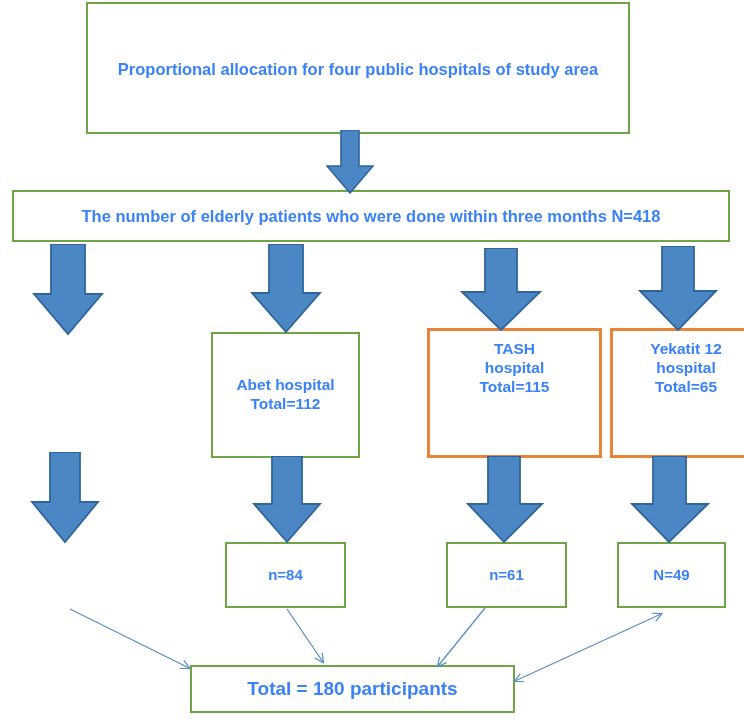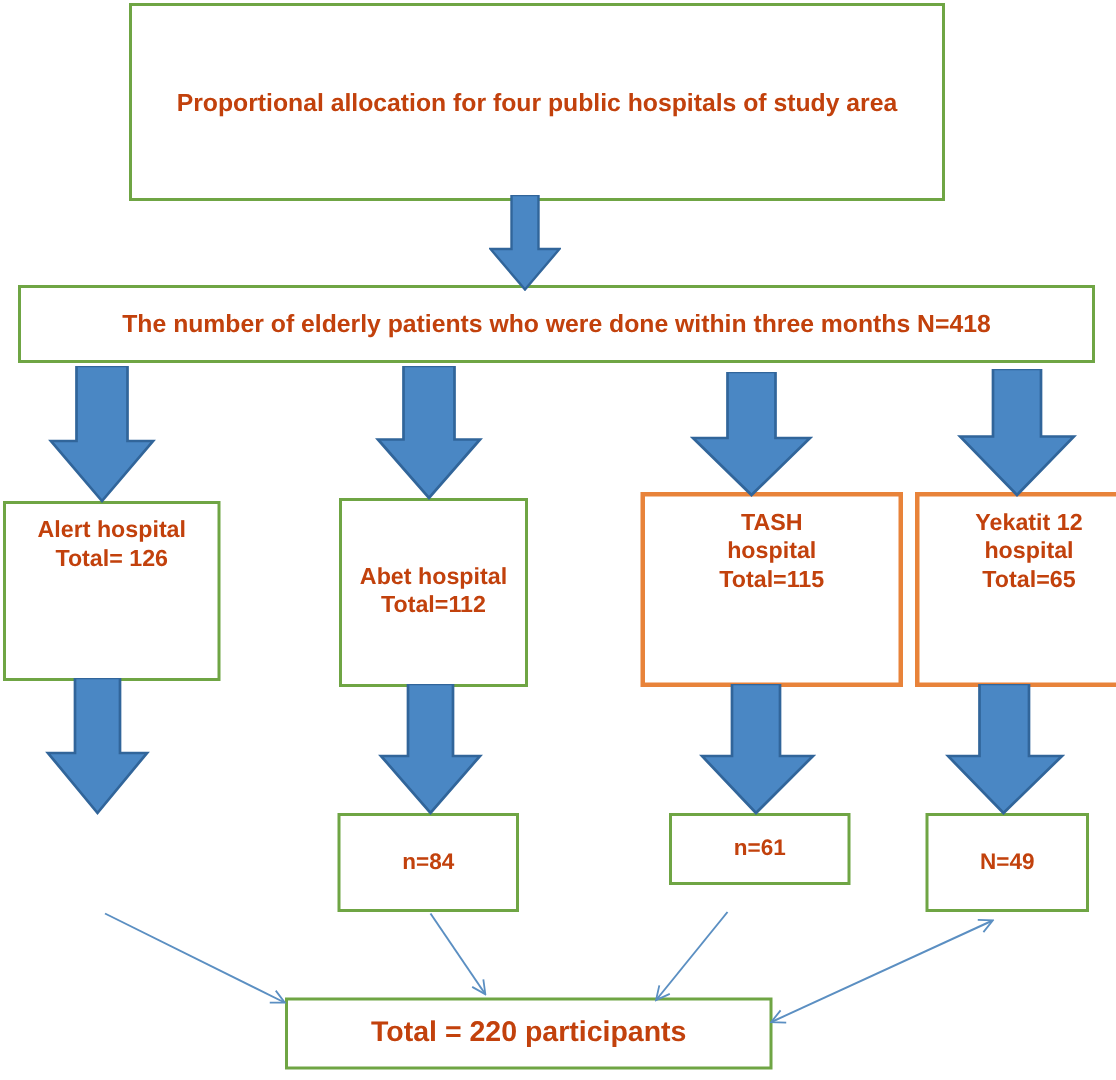--- a/index.html
+++ b/index.html
@@ -18,21 +18,21 @@
     background: #ffffff;
     overflow: hidden;
   }
   .node {
     position: absolute;
     box-sizing: border-box;
     background: #ffffff;
     display: flex;
     justify-content: center;
     text-align: center;
-    color: #c2410c;
+    color: #3b82f6;
     font-weight: bold;
     line-height: 1.22;
   }
   .node.green  { border: 2px solid #6FA544; }
   .node.orange { border: 3px solid #E8833A; }
   .node .txt {
     display: block;
     white-space: pre-line;
   }
   .v-center { align-items: center; }
@@ -40,31 +40,31 @@
 
   
   #node-allocation   { left: 86px;  top: 2px;   width: 544px; height: 132px; font-size: 16.5px; }
   #node-allocation .txt { padding-top: 2px; }
 
   #node-patients     { left: 12px;  top: 190px; width: 718px; height: 52px; font-size: 16.5px; }
 
   #node-alert        { left: 2px;   top: 334px; width: 145px; height: 120px; font-size: 15.5px; }
   #node-alert .txt   { padding-top: 9px; }
 
-  #node-abet         { left: 226px; top: 332px; width: 126px; height: 126px; font-size: 15.5px; }
+  #node-abet         { left: 211px; top: 332px; width: 149px; height: 126px; font-size: 15.5px; }
 
   #node-tash         { left: 427px; top: 328px; width: 175px; height: 130px; font-size: 15.5px; }
   #node-tash .txt    { padding-top: 9px; }
 
   #node-yekatit      { left: 610px; top: 328px; width: 152px; height: 130px; font-size: 15.5px; }
   #node-yekatit .txt { padding-top: 9px; }
 
   #node-n1           { left: 2px;   top: 542px; width: 121px; height: 66px; font-size: 15px; }
   #node-n2           { left: 225px; top: 542px; width: 121px; height: 66px; font-size: 15px; }
-  #node-n3           { left: 446px; top: 542px; width: 121px; height: 48px; font-size: 15px; }
+  #node-n3           { left: 446px; top: 542px; width: 121px; height: 66px; font-size: 15px; }
   #node-n4           { left: 617px; top: 542px; width: 109px; height: 66px; font-size: 15px; }
 
   #node-total        { left: 190px; top: 665px; width: 325px; height: 48px; font-size: 19px; }
 
   
   .blockarrow {
     position: absolute;
     display: block;
   }
   
@@ -80,24 +80,20 @@
 <div id="canvas">
 
   <div class="node green v-center" id="node-allocation">
     <span class="txt">Proportional allocation for four public hospitals of study area</span>
   </div>
 
   <div class="node green v-center" id="node-patients">
     <span class="txt">The number of elderly patients who were done within three months N=418</span>
   </div>
 
-  <div class="node green v-top" id="node-alert">
-    <span class="txt">Alert hospital
-Total= 126</span>
-  </div>
 
   <div class="node green v-center" id="node-abet">
     <span class="txt">Abet hospital
 Total=112</span>
   </div>
 
   <div class="node orange v-top" id="node-tash">
     <span class="txt">TASH
 hospital
 Total=115</span>
@@ -116,21 +112,21 @@
 
   <div class="node green v-center" id="node-n3">
     <span class="txt">n=61</span>
   </div>
 
   <div class="node green v-center" id="node-n4">
     <span class="txt">N=49</span>
   </div>
 
   <div class="node green v-center" id="node-total">
-    <span class="txt">Total = 220 participants</span>
+    <span class="txt">Total = 180 participants</span>
   </div>
 
   <svg class="blockarrow" style="left:326px; top:130px;" width="48" height="64" viewBox="0 0 48 64">
     <polygon points="15,0 33,0 33,36 47,36 24,63 1,36 15,36" fill="#4A87C4" stroke="#31659A" stroke-width="1.6"></polygon>
   </svg>
 
   <svg class="blockarrow" style="left:32px; top:244px;" width="72" height="92" viewBox="0 0 72 92">
     <polygon points="19,0 53,0 53,50 70,50 36,90 2,50 19,50" fill="#4A87C4" stroke="#31659A" stroke-width="1.8"></polygon>
   </svg>
 

